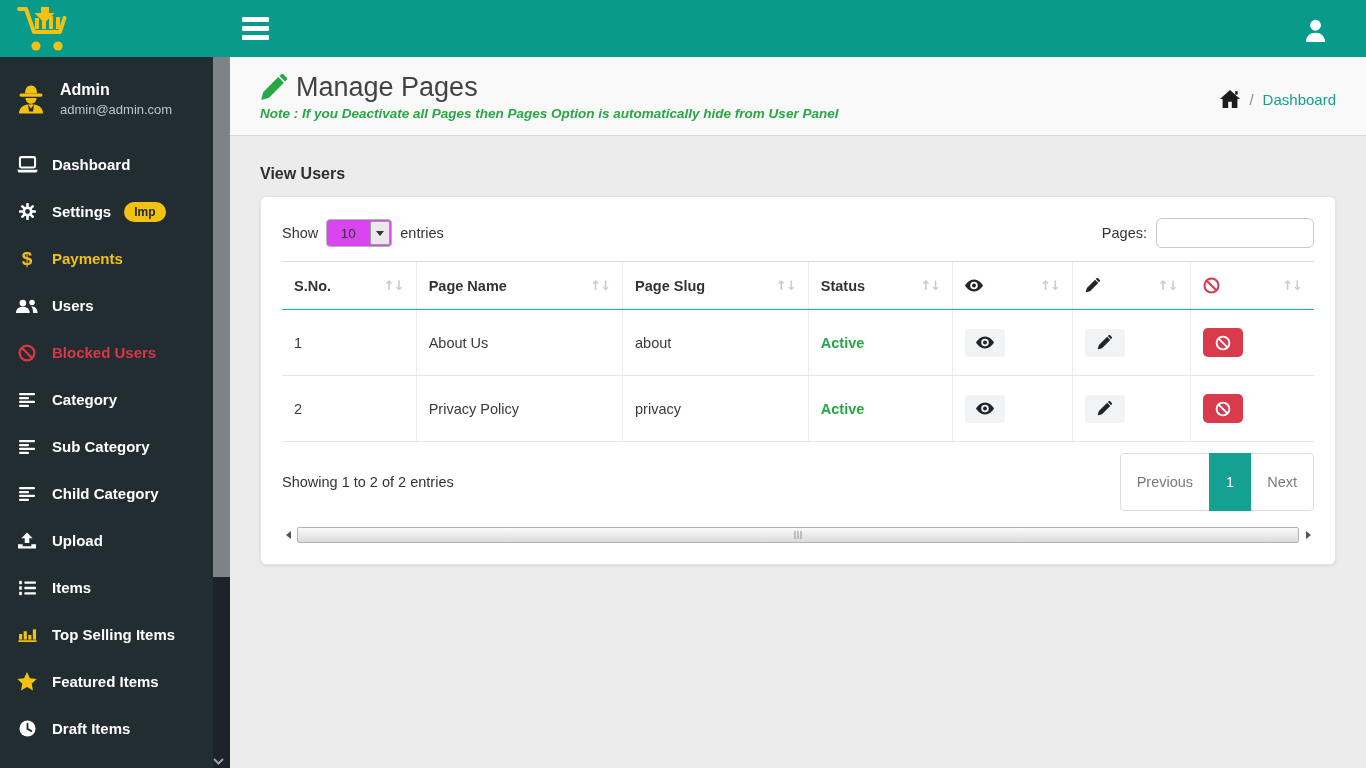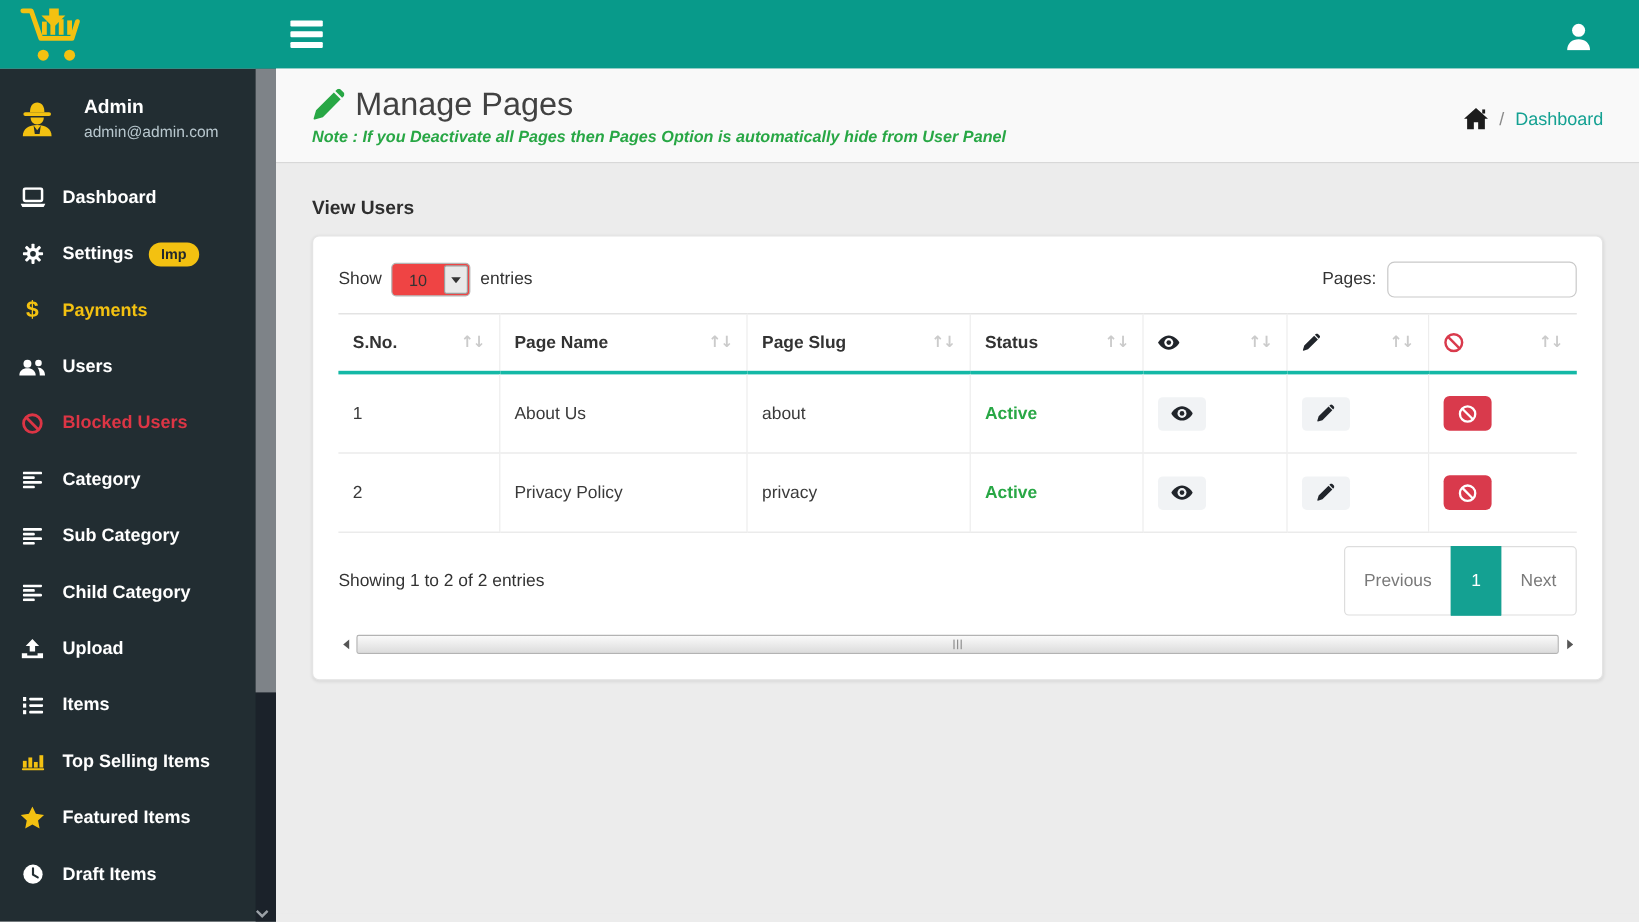--- a/index.html
+++ b/index.html
@@ -10,21 +10,21 @@
   .topbar { position:fixed; top:0; left:0; width:1366px; height:57px; background:#089a8a; z-index:30; display:flex; }
   .logo-area { width:230px; height:57px; background:#089a8a; display:flex; align-items:center; padding-left:16px; }
   .topbar-main { flex:1; display:flex; align-items:center; justify-content:space-between; padding:0 38px 0 12px; }
   .hamburger { width:42px; height:40px; display:flex; flex-direction:column; justify-content:center; gap:4px; cursor:pointer; }
   .hamburger i { display:block; width:27px; height:5px; background:#ffffff; border-radius:1px; }
   .user-avatar { width:26px; height:26px; display:flex; align-items:flex-end; justify-content:center; cursor:pointer; }
 
   
   .sidebar { position:fixed; top:57px; left:0; width:230px; height:711px; background:#222d32; z-index:20; }
   .sidebar-inner { width:213px; height:100%; overflow:hidden; }
-  .admin-block { padding:23px 15px 18px; display:flex; align-items:center; gap:23px; cursor:pointer; }
+  .admin-block { padding:23px 15px 18px; display:flex; align-items:center; gap:13px; cursor:pointer; }
   .admin-name { color:#fff; font-size:16px; font-weight:bold; line-height:20px; }
   .admin-email { color:#b8c7ce; font-size:13px; margin-top:2px; }
   .menu { margin-top:6px; }
   .menu-item { height:47px; display:flex; align-items:center; gap:13px; padding:0 15px; cursor:pointer; }
   .menu-item .mi-icon { width:24px; display:flex; justify-content:center; align-items:center; color:#fff; }
   .menu-item .mi-label { color:#fff; font-size:15px; font-weight:600; white-space:nowrap; }
   .menu-item.yellow .mi-icon, .menu-item.yellow .mi-label { color:#f3c111; }
   .menu-item.red .mi-icon, .menu-item.red .mi-label { color:#dc3545; }
   .menu-item.yellow-icon .mi-icon { color:#f3c111; }
   .imp-badge { background:#f3c111; color:#23282c; font-size:12px; font-weight:bold; padding:3px 10px; border-radius:10px; }
@@ -40,29 +40,29 @@
   .breadcrumb { position:absolute; right:30px; top:33px; display:flex; align-items:center; gap:9px; font-size:15px; }
   .breadcrumb .sep { color:#8a8a8a; }
   .breadcrumb a { color:#14a192; text-decoration:none; cursor:pointer; }
 
   .content-body { padding:29px 30px; }
   .panel-title { font-size:16px; font-weight:bold; color:#2e2e2e; margin-bottom:13px; }
   .card { background:#fff; border:1px solid #e4e4e4; border-radius:6px; box-shadow:0 1px 3px rgba(0,0,0,.09); padding:21px; }
 
   .controls-row { display:flex; justify-content:space-between; align-items:center; margin-bottom:13px; font-size:14.5px; color:#333; }
   .length-ctl { display:flex; align-items:center; gap:8px; }
-  .select-box { width:66px; height:28px; border:1px solid #b5b5b5; border-radius:4px; background:#ef4444; display:flex; align-items:stretch; overflow:hidden; cursor:pointer; }
+  .select-box { width:66px; height:28px; border:1px solid #b5b5b5; border-radius:4px; background:#d946ef; display:flex; align-items:stretch; overflow:hidden; cursor:pointer; }
   .select-box .val { flex:1; display:flex; align-items:center; justify-content:center; font-size:13.5px; color:#333; }
   .select-box .arrow { width:20px; margin:1px; border:1px solid #9d9d9d; border-radius:2px; background:#e9e9e9; display:flex; align-items:center; justify-content:center; }
   .select-box .arrow i { width:0; height:0; border-left:4px solid transparent; border-right:4px solid transparent; border-top:5px solid #333; }
   .search-ctl { display:flex; align-items:center; gap:9px; }
   .search-ctl input { width:158px; height:30px; border:1px solid #c9c9c9; border-radius:6px; padding:4px 9px; font-size:14px; outline:none; background:#fff; }
 
   table.dt { width:100%; border-collapse:collapse; font-size:14.5px; color:#3a3a3a; }
-  table.dt th { text-align:right; font-weight:bold; color:#333; padding:15px 12px; border-top:1px solid #dcdcdc; border-bottom:3px solid #14b8a6; cursor:pointer; }
+  table.dt th { text-align:right; font-weight:bold; color:#333; padding:15px 12px; border-top:1px solid #dcdcdc; border-bottom:1px solid #14b8a6; cursor:pointer; }
   table.dt td { padding:18px 12px; border-bottom:1px solid #e6e6e6; }
   table.dt th + th, table.dt td + td { border-left:1px solid #ededed; }
   .th-inner { display:flex; align-items:center; justify-content:space-between; }
   .sort { color:#cbcbcb; font-size:13px; letter-spacing:-1px; font-family:"DejaVu Sans",sans-serif; }
   .status-active { color:#28a745; font-weight:bold; }
   .btn-light { width:40px; height:28px; border:none; border-radius:4px; background:#f1f3f5; color:#21252b; display:flex; align-items:center; justify-content:center; cursor:pointer; }
   .btn-danger { width:40px; height:29px; border:none; border-radius:5px; background:#d93a4c; color:#fff; display:flex; align-items:center; justify-content:center; cursor:pointer; }
   .hdr-ban { color:#d93a4c; display:flex; align-items:center; }
   .hdr-dark { color:#21252b; display:flex; align-items:center; }
 

